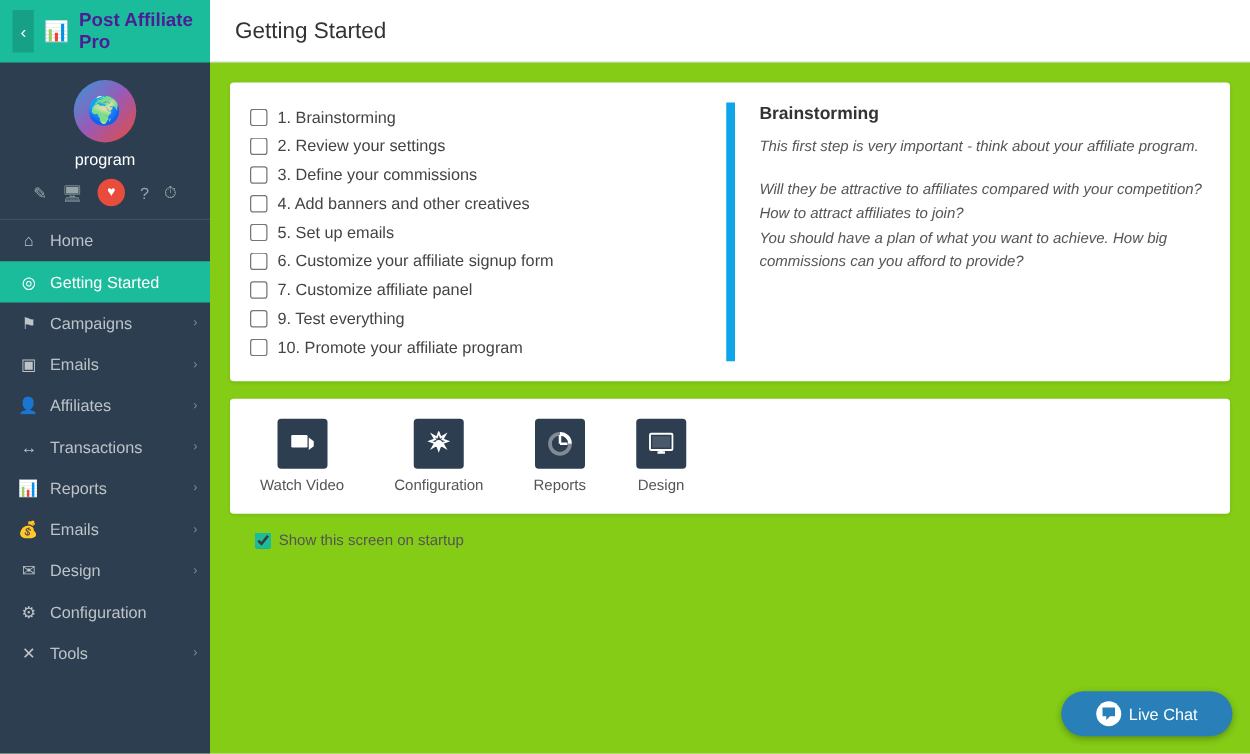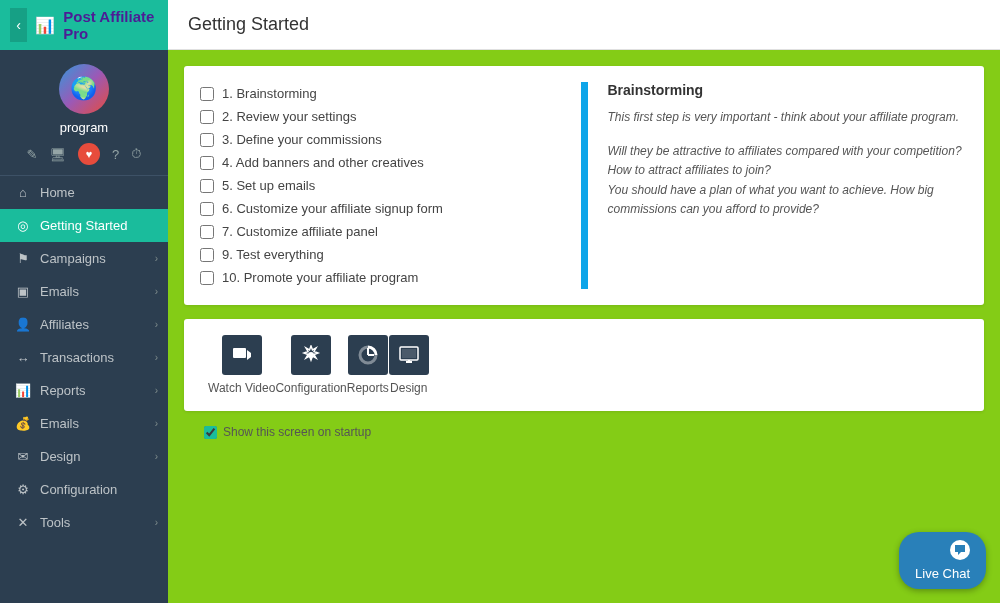--- a/index.html
+++ b/index.html
@@ -34,31 +34,31 @@
     .card { background: white; border-radius: 3px; box-shadow: 0 1px 3px rgba(0,0,0,0.1); margin-bottom: 14px; }
     .checklist-card { display: flex; padding: 16px; gap: 20px; }
     .checklist-left { flex: 1; }
     .checklist-item { display: flex; align-items: center; gap: 8px; padding: 4px 0; font-size: 13px; color: #444; }
     .checklist-item input[type="checkbox"] { width: 14px; height: 14px; cursor: pointer; accent-color: #1abc9c; flex-shrink: 0; }
     .checklist-right { flex: 1; padding-left: 20px; border-left: 7px solid #0ea5e9; }
     .brainstorm-title { font-weight: bold; font-size: 14px; color: #333; margin-bottom: 10px; }
     .brainstorm-text { font-size: 12px; color: #555; line-height: 1.6; font-style: italic; }
 
     
-    .quick-links-card { padding: 16px 24px; display: flex; align-items: flex-end; }
+    .quick-links-card { padding: 16px 24px; display: flex; gap: 40px; align-items: flex-end; }
     .quick-link { display: flex; flex-direction: column; align-items: center; gap: 6px; cursor: pointer; color: #333; text-decoration: none; }
     .quick-link-icon { width: 40px; height: 40px; background: #2c3e50; border-radius: 3px; display: flex; align-items: center; justify-content: center; color: white; font-size: 20px; }
     .quick-link-label { font-size: 12px; color: #555; }
 
     
     .startup-row { display: flex; align-items: center; gap: 6px; margin-top: 4px; font-size: 12px; color: #555; padding-left: 20px; }
     .startup-row input { cursor: pointer; accent-color: #1abc9c; }
 
     
-    .live-chat-btn { position: fixed; bottom: 14px; right: 14px; background: #2980b9; color: white; border: none; border-radius: 20px; padding: 8px 16px; font-size: 13px; cursor: pointer; display: flex; align-items: flex-end; gap: 6px; box-shadow: 0 2px 6px rgba(0,0,0,0.3); z-index: 1000; flex-direction: column; }
+    .live-chat-btn { position: fixed; bottom: 14px; right: 14px; background: #2980b9; color: white; border: none; border-radius: 20px; padding: 8px 28px; font-size: 13px; cursor: pointer; display: flex; align-items: center; gap: 6px; box-shadow: 0 2px 6px rgba(0,0,0,0.3); z-index: 1000; }
     .live-chat-icon { width: 20px; height: 20px; background: white; border-radius: 50%; display: flex; align-items: center; justify-content: center; }
     .live-chat-icon svg { width: 12px; height: 12px; }
   </style>
 </head>
 <body>
 
 <div class="sidebar">
   <div class="sidebar-header">
     <div class="sidebar-back">‹</div>
     <span style="color:white; font-size:16px;">📊</span>

